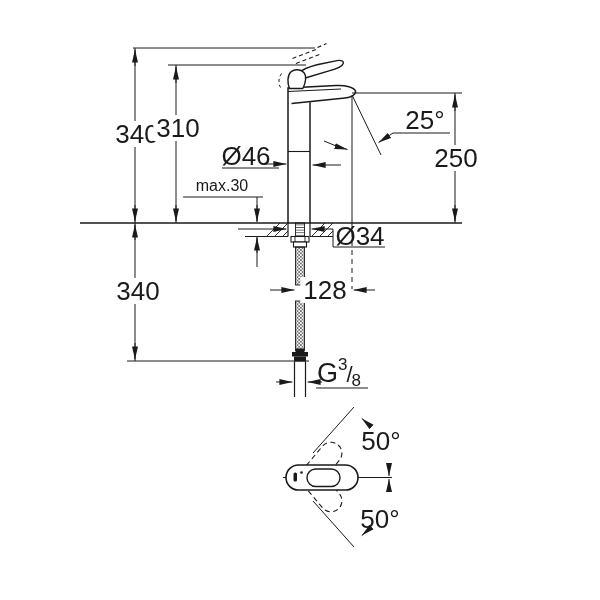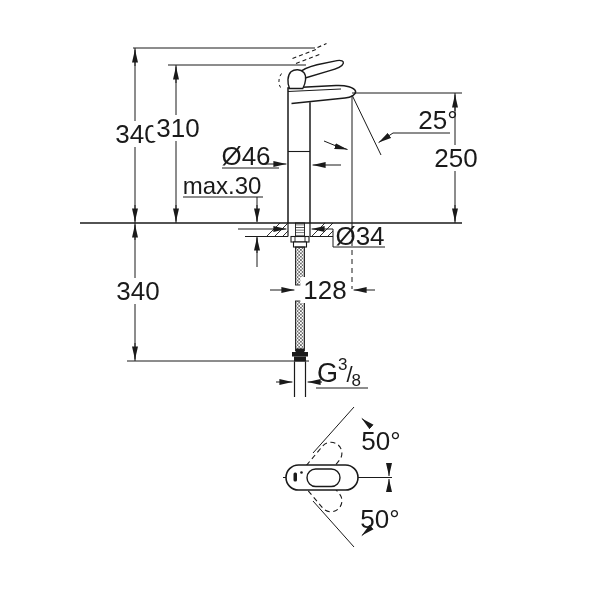--- a/index.html
+++ b/index.html
@@ -6,21 +6,21 @@
   #stage{
     position:relative;width:600px;height:600px;background:#ffffff;
     font-family:"Liberation Sans",sans-serif;color:#1a1a1a;overflow:hidden;
   }
   #stage svg{position:absolute;left:0;top:0;}
   .dim-label{
     position:absolute;transform:translate(-50%,-50%);
     font-size:26px;line-height:1;white-space:nowrap;color:#1a1a1a;
   }
   .on-line{background:#ffffff;padding:0 3px;}
-  .small{font-size:24px;}
+  .small{font-size:16px;}
   .g38{
     position:absolute;transform:none;display:flex;align-items:flex-start;
     font-size:27px;line-height:1;white-space:nowrap;
   }
   .g38 .num{font-size:17px;position:relative;top:-4px;}
   .g38 .slash{font-size:22px;position:relative;top:4px;margin:0 -1px;}
   .g38 .den{font-size:17px;position:relative;top:12px;}
 </style>
 </head>
 <body>
@@ -150,21 +150,21 @@
 </svg>
 
   <div class="dim-label on-line" style="left:137px;top:134px;">340</div>
   <div class="dim-label on-line" style="left:178px;top:128px;">310</div>
   <div class="dim-label on-line" style="left:138px;top:291px;">340</div>
   <div class="dim-label on-line" style="left:456px;top:158px;text-align:center;">250</div>
   <div class="dim-label" style="left:246px;top:156px;">Ø46</div>
   <div class="dim-label small" style="left:222px;top:186px;">max.30</div>
   <div class="dim-label" style="left:360px;top:236px;">Ø34</div>
   <div class="dim-label on-line" style="left:325px;top:290px;">128</div>
-  <div class="dim-label" style="left:438px;top:120px;text-align:center;">25°</div>
+  <div class="dim-label" style="left:425px;top:120px;text-align:center;">25°</div>
   <div class="dim-label" style="left:381px;top:441px;">50°</div>
   <div class="dim-label" style="left:380px;top:519px;">50°</div>
 
   <div class="g38" style="left:317px;top:360px;">
     <span>G</span>
       <span class="num">3</span>
       <span class="slash">/</span>
       <span class="den">8</span>
   </div>
 

